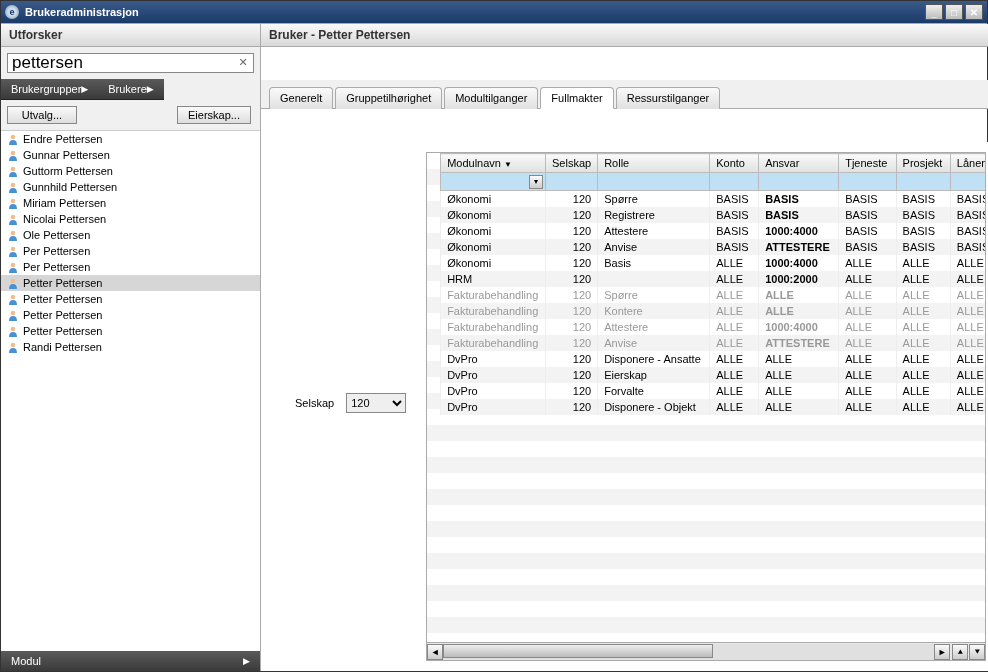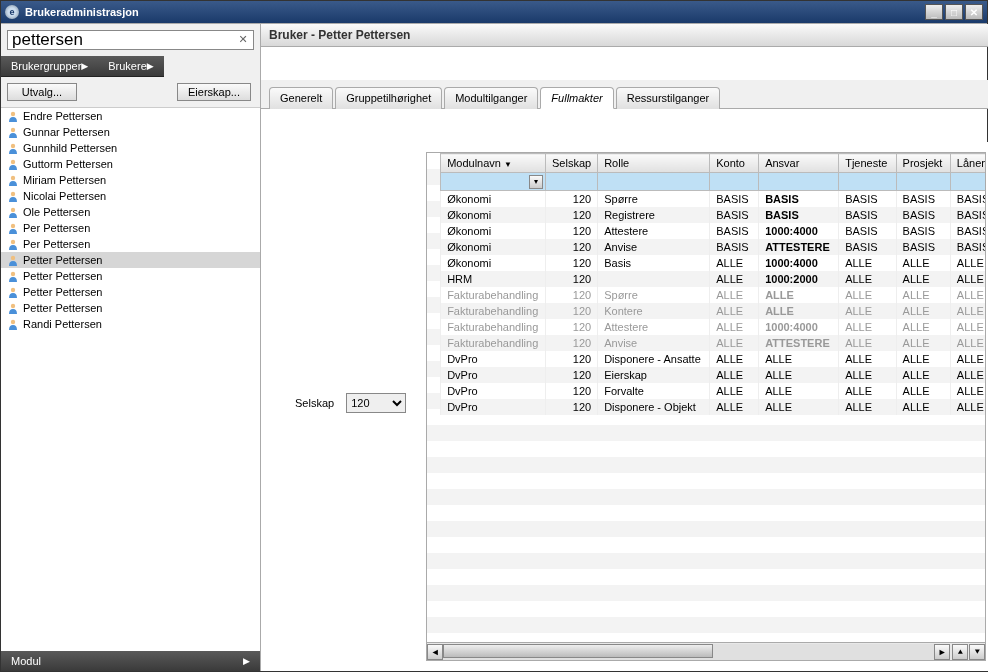--- a/index.html
+++ b/index.html
@@ -160,21 +160,20 @@
   border-radius: 4px 4px 0 0;
   cursor: pointer;
   font-size: 11px;
   position: relative;
   top: 1px;
 }
 .tab.active {
   background: #fff;
   border-bottom: 1px solid #fff;
   font-weight: normal;
-  font-style: italic;
 }
 .tab-body {
   flex: 1;
   background: #fff;
   padding: 10px 14px;
   display: flex; flex-direction: row;
 }
 .selskap-row {
   display: flex; align-items: center; gap: 12px;
   margin: 6px 20px 14px 20px;
@@ -273,20 +272,21 @@
     <span class="titlebar-spacer"></span>
     <div class="titlebar-btns">
       <div class="titlebar-btn">_</div>
       <div class="titlebar-btn">□</div>
       <div class="titlebar-btn">✕</div>
     </div>
   </div>
 
   <div class="body">
     <div class="explorer">
+      <div class="panel-header">Utforsker</div>
       <div class="search-row">
         <div class="search-wrap">
           <input class="search-input" value="pettersen" style="">
           <span class="clear-icon">✕</span>
         </div>
       </div>
       <div class="accordion">
         <div class="acc-item">
           <span>Brukergrupper</span>
           <span class="arrow">▶</span>
@@ -313,28 +313,28 @@
                 <circle cx="6" cy="4" r="2.2" fill="#f0c080"></circle>
                 <path d="M2 12 Q2 7 6 7 Q10 7 10 12 Z" fill="#4a90d9"></path>
               </svg></span>
             <span>Gunnar Pettersen</span>
           </div>
           <div class="user-item">
             <span class="user-icon"><svg viewBox="0 0 12 12">
                 <circle cx="6" cy="4" r="2.2" fill="#f0c080"></circle>
                 <path d="M2 12 Q2 7 6 7 Q10 7 10 12 Z" fill="#4a90d9"></path>
               </svg></span>
+            <span>Guttorm Pettersen</span>
+          </div>
+          <div class="user-item">
+            <span class="user-icon"><svg viewBox="0 0 12 12">
+                <circle cx="6" cy="4" r="2.2" fill="#f0c080"></circle>
+                <path d="M2 12 Q2 7 6 7 Q10 7 10 12 Z" fill="#4a90d9"></path>
+              </svg></span>
             <span>Gunnhild Pettersen</span>
-          </div>
-          <div class="user-item">
-            <span class="user-icon"><svg viewBox="0 0 12 12">
-                <circle cx="6" cy="4" r="2.2" fill="#f0c080"></circle>
-                <path d="M2 12 Q2 7 6 7 Q10 7 10 12 Z" fill="#4a90d9"></path>
-              </svg></span>
-            <span>Guttorm Pettersen</span>
           </div>
           <div class="user-item">
             <span class="user-icon"><svg viewBox="0 0 12 12">
                 <circle cx="6" cy="4" r="2.2" fill="#f0c080"></circle>
                 <path d="M2 12 Q2 7 6 7 Q10 7 10 12 Z" fill="#4a90d9"></path>
               </svg></span>
             <span>Miriam Pettersen</span>
           </div>
           <div class="user-item">
             <span class="user-icon"><svg viewBox="0 0 12 12">

